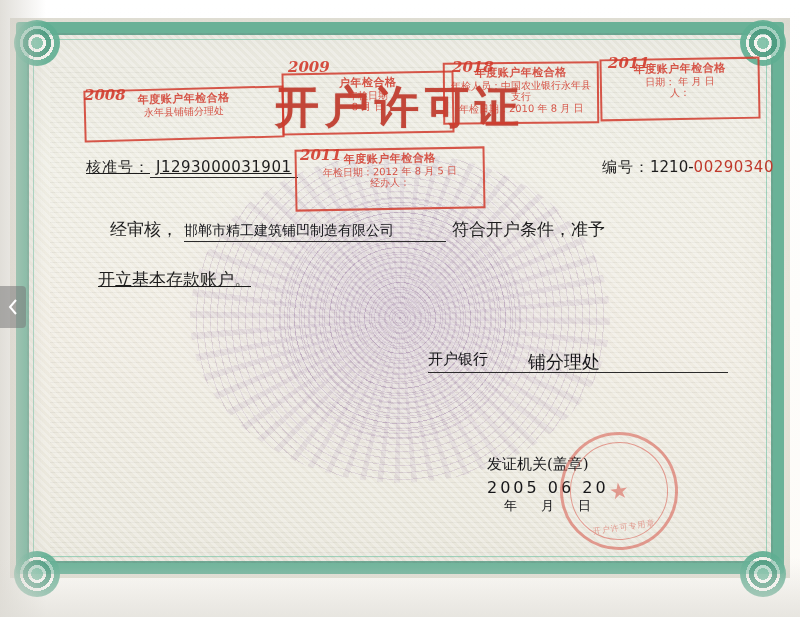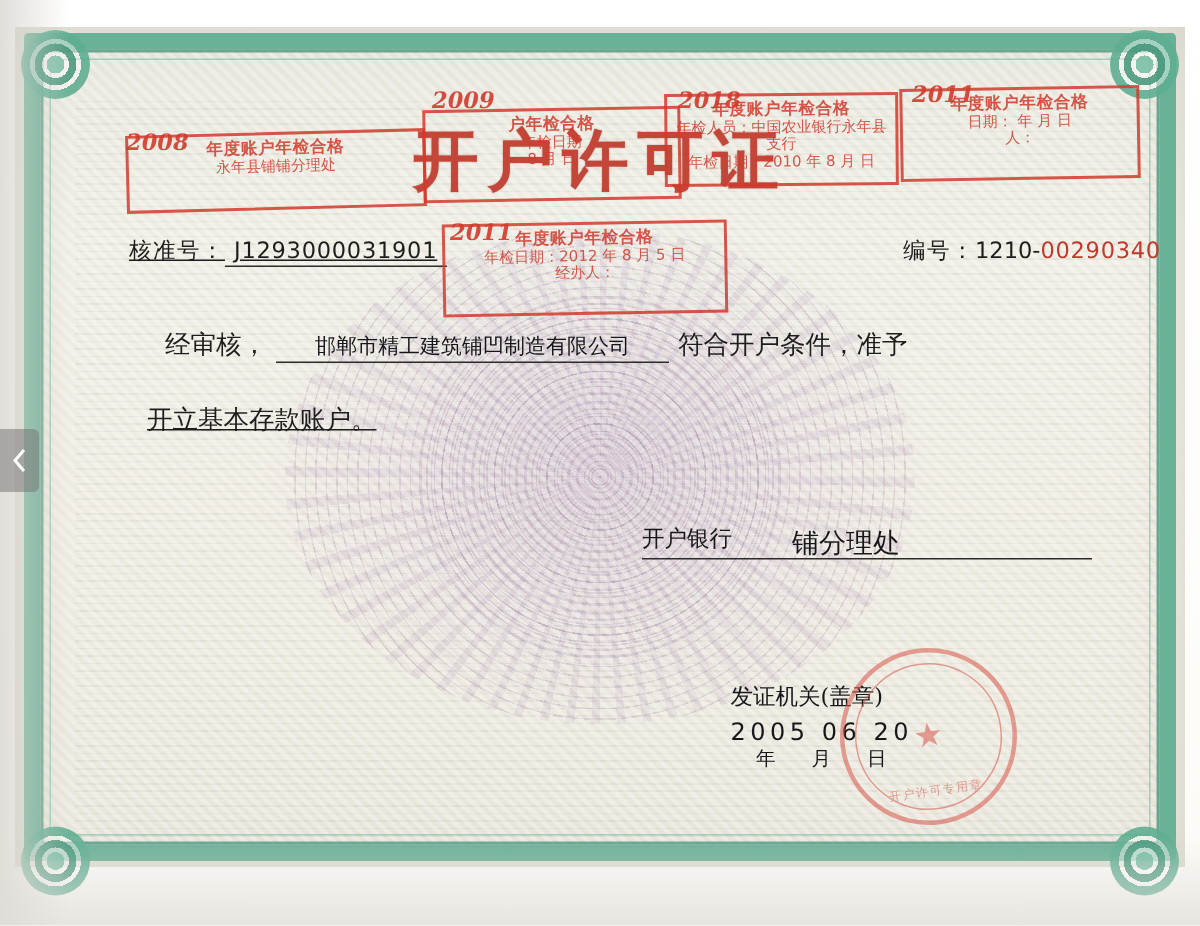--- a/index.html
+++ b/index.html
@@ -158,21 +158,21 @@
     position: absolute;
     font-family: "DejaVu Serif", serif;
     color: #1d1d1d;
     font-size: 15px;
     white-space: nowrap;
   }
   .lbl { letter-spacing: 1px; }
   .ul {
     display: inline-block;
     border-bottom: 1px solid #2b2b2b;
-    text-align: center;
+    text-align: left;
     font-family: "DejaVu Sans", sans-serif;
     font-size: 14px;
     padding-bottom: 1px;
   }
   .handwriting {
     font-family: "DejaVu Serif", serif;
     color: #15161a;
   }
 
   

